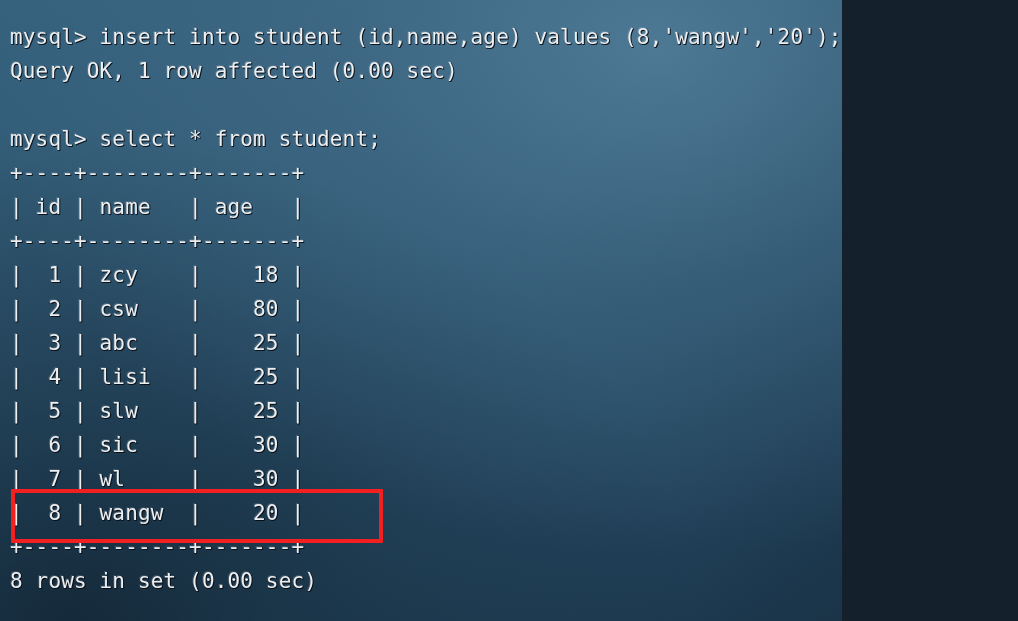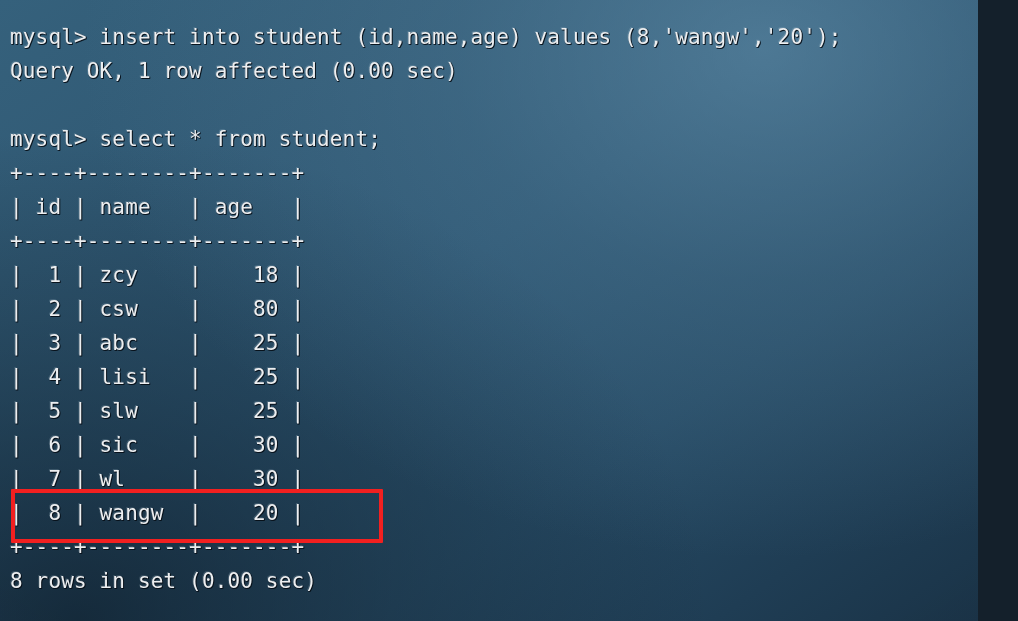--- a/index.html
+++ b/index.html
@@ -3,21 +3,21 @@
 <meta charset="utf-8">
 <style>
   html, body {
     margin: 0;
     padding: 0;
     background: #14202b;
   }
 
   #terminal {
     position: relative;
-    width: 978px;
+    width: 842px;
     height: 621px;
     overflow: hidden;
     background-color: #2d5771;
     background-image:
       radial-gradient(ellipse 1100px 820px at 78% 8%,
         rgba(104,150,178,0.55) 0%,
         rgba(90,135,163,0.30) 28%,
         rgba(45,87,113,0.0) 62%),
       radial-gradient(ellipse 900px 700px at 8% 100%,
         rgba(12,26,38,0.70) 0%,

